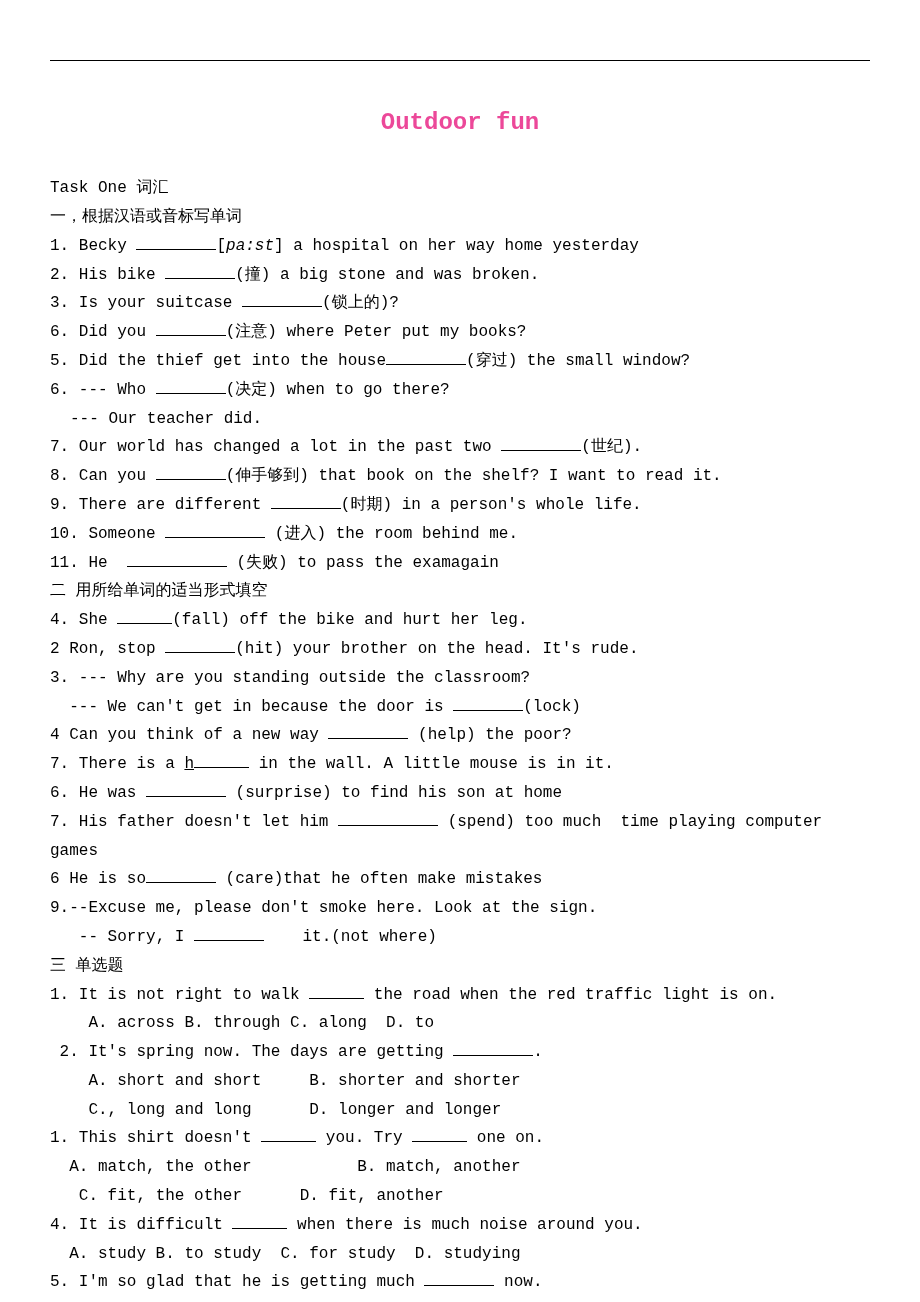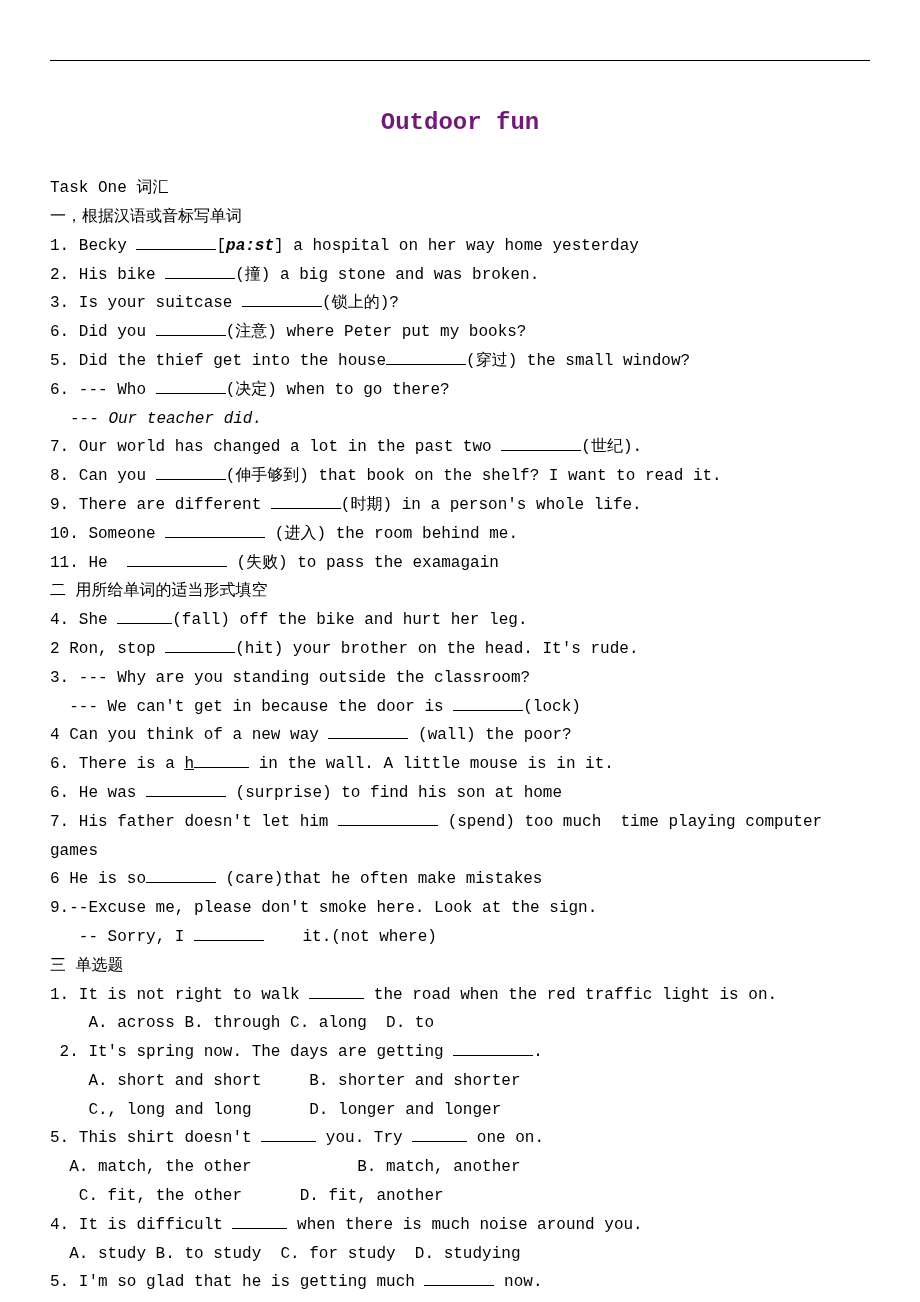--- a/index.html
+++ b/index.html
@@ -11,21 +11,21 @@
       color: #000;
       background: #fff;
       width: 820px;
     }
     .top-line {
       border-top: 1px solid #000;
       margin-bottom: 40px;
     }
     .title {
       text-align: center;
-      color: #701a75;
+      color: #ec4899;
       font-size: 24px;
       font-weight: bold;
       font-family: "Courier New", monospace;
       margin-bottom: 30px;
     }
     .section-label {
       font-family: "Courier New", "SimSun", monospace;
     }
     .line {
       font-family: "Courier New", "SimSun", monospace;
@@ -34,23 +34,23 @@
     .blank {
       display: inline-block;
       border-bottom: 1px solid #000;
       min-width: 70px;
       height: 1em;
       vertical-align: baseline;
     }
     .blank-sm { min-width: 55px; }
     .blank-md { min-width: 80px; }
     .blank-lg { min-width: 100px; }
-    .italic { font-style: italic; font-weight: bold; }
+    .italic { font-style: italic; }
     .underline { text-decoration: underline; }
-    .indent-1 { padding-left: 20px; font-style: italic; }
+    .indent-1 { padding-left: 20px; }
   </style>
 </head>
 <body>
 
 <div class="top-line"></div>
 
 <div class="title">Outdoor fun</div>
 
 <div class="line section-label">Task One 词汇</div>
 
@@ -68,34 +68,34 @@
 <div class="line"><span>9. There are different </span><span class="blank"></span><span>(时期) in a person's whole life.</span></div>
 <div class="line"><span>10. Someone </span><span class="blank blank-lg"></span><span> (进入) the room behind me.</span></div>
 <div class="line"><span>11. He  </span><span class="blank blank-lg"></span><span> (失败) to pass the examagain</span></div>
 
 <div class="line">二 用所给单词的适当形式填空</div>
 
 <div class="line"><span>4. She </span><span class="blank blank-sm"></span><span>(fall) off the bike and hurt her leg.</span></div>
 <div class="line"><span>2 Ron, stop </span><span class="blank"></span><span>(hit) your brother on the head. It's rude.</span></div>
 <div class="line">3. --- Why are you standing outside the classroom?</div>
 <div class="line"><span>  --- We can't get in because the door is </span><span class="blank"></span><span>(lock)</span></div>
-<div class="line"><span>4 Can you think of a new way </span><span class="blank blank-md"></span><span> (wall) the poor?</span></div>
-<div class="line"><span>6. There is a </span><span class="underline">h</span><span class="blank blank-sm"></span><span> in the wall. A little mouse is in it.</span></div>
+<div class="line"><span>4 Can you think of a new way </span><span class="blank blank-md"></span><span> (help) the poor?</span></div>
+<div class="line"><span>7. There is a </span><span class="underline">h</span><span class="blank blank-sm"></span><span> in the wall. A little mouse is in it.</span></div>
 <div class="line"><span>6. He was </span><span class="blank blank-md"></span><span> (surprise) to find his son at home</span></div>
 <div class="line"><span>7. His father doesn't let him </span><span class="blank blank-lg"></span><span> (spend) too much  time playing computer games</span></div>
 <div class="line"><span>6 He is so</span><span class="blank"></span><span> (care)that he often make mistakes</span></div>
 <div class="line">9.--Excuse me, please don't smoke here. Look at the sign.</div>
 <div class="line"><span>   -- Sorry, I </span><span class="blank"></span><span>    it.(not where)</span></div>
 
 <div class="line">三 单选题</div>
 
 <div class="line"><span>1. It is not right to walk </span><span class="blank blank-sm"></span><span> the road when the red traffic light is on.</span></div>
 <div class="line">    A. across B. through C. along  D. to</div>
 <div class="line"><span> 2. It's spring now. The days are getting </span><span class="blank blank-md"></span><span>.</span></div>
 <div class="line">    A. short and short     B. shorter and shorter</div>
 <div class="line">    C., long and long      D. longer and longer</div>
-<div class="line"><span>5. This shirt doesn't </span><span class="blank blank-sm"></span><span> you. Try </span><span class="blank blank-sm"></span><span> one on.</span></div>
+<div class="line"><span>1. This shirt doesn't </span><span class="blank blank-sm"></span><span> you. Try </span><span class="blank blank-sm"></span><span> one on.</span></div>
 <div class="line">  A. match, the other           B. match, another</div>
 <div class="line">   C. fit, the other      D. fit, another</div>
 <div class="line"><span>4. It is difficult </span><span class="blank blank-sm"></span><span> when there is much noise around you.</span></div>
 <div class="line">  A. study B. to study  C. for study  D. studying</div>
 <div class="line"><span>5. I'm so glad that he is getting much </span><span class="blank"></span><span> now.</span></div>
 <div class="line">  A. good  B. better  C. best D. well</div>
 
 </body></html>

